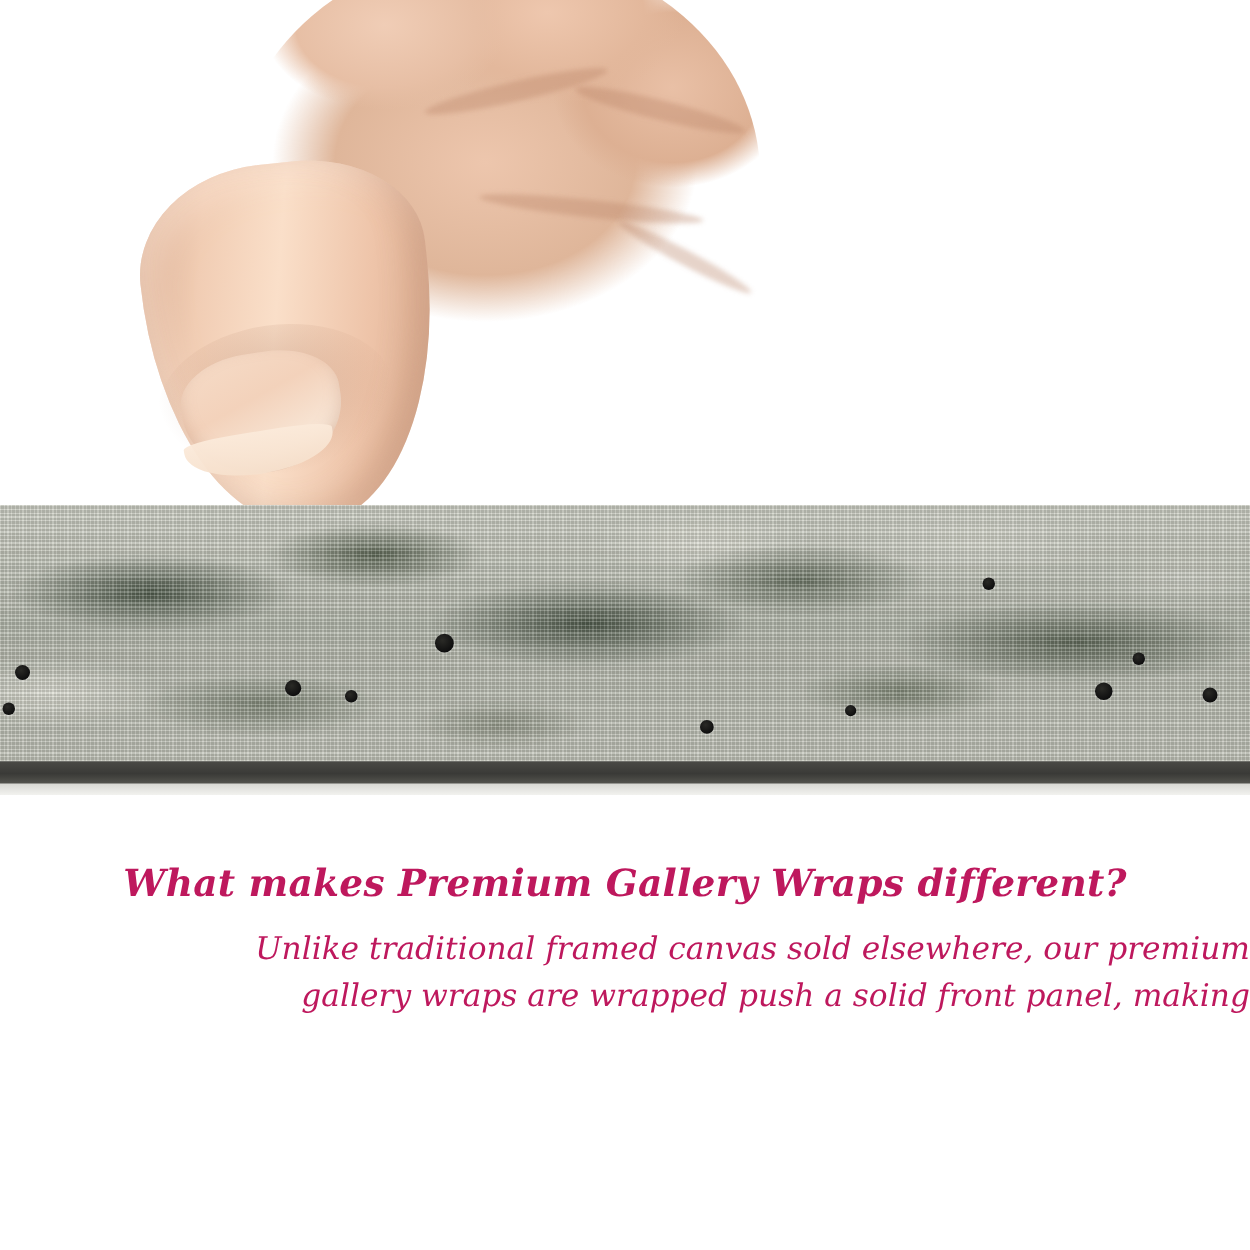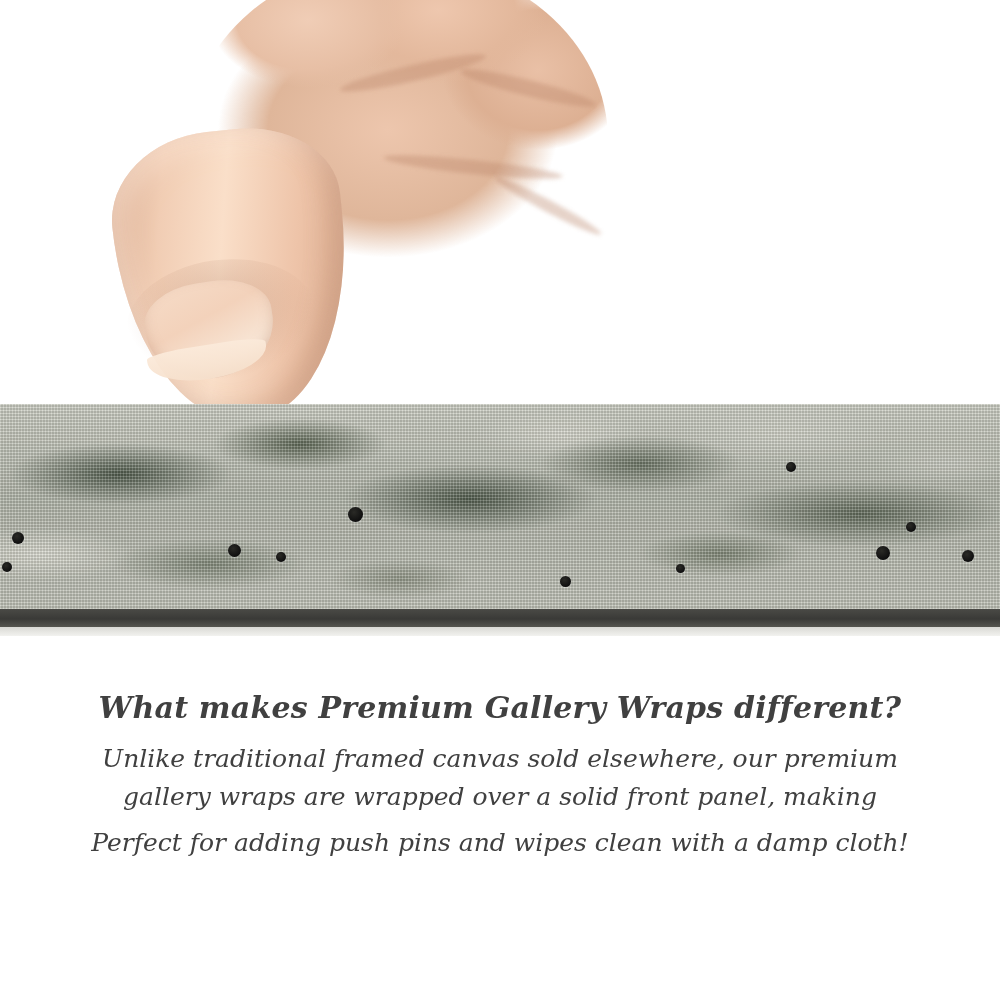--- a/index.html
+++ b/index.html
@@ -169,35 +169,36 @@
     background: linear-gradient(180deg, #d9d9d4 0%, #f2f2ef 100%);
   }
 
   
   .caption {
     position: absolute;
     left: 0;
     top: 690px;
     width: 1000px;
     text-align: center;
-    color: #404040;
+    color: #be185d;
     font-family: "DejaVu Serif", serif;
     font-style: italic;
   }
   .caption-heading {
     font-size: 30px;
     font-weight: 700;
     letter-spacing: 0.2px;
     margin: 0 0 14px 0;
     line-height: 1.2;
   }
   .caption-body {
     font-size: 25px;
     line-height: 1.52;
     margin: 0;
+    text-align: right;
   }
   .caption-body .line {
     display: block;
   }
   .caption-last {
     font-size: 25px;
     line-height: 1.52;
     margin: 8px 0 0 0;
   }
 </style>
@@ -238,18 +239,17 @@
       </div>
       <div class="slab-edge"></div>
       <div class="slab-under"></div>
     </div>
   </div>
 
   <div class="caption">
     <div class="caption-heading">What makes Premium Gallery Wraps different?</div>
     <div class="caption-body">
       <span class="line">Unlike traditional framed canvas sold elsewhere, our premium</span>
-      <span class="line">gallery wraps are wrapped over a solid front panel, making</span>
+      <span class="line">gallery wraps are wrapped push a solid front panel, making</span>
     </div>
-    <div class="caption-last">Perfect for adding push pins and wipes clean with a damp cloth!</div>
   </div>
 
 </div>
 
 </body></html>

